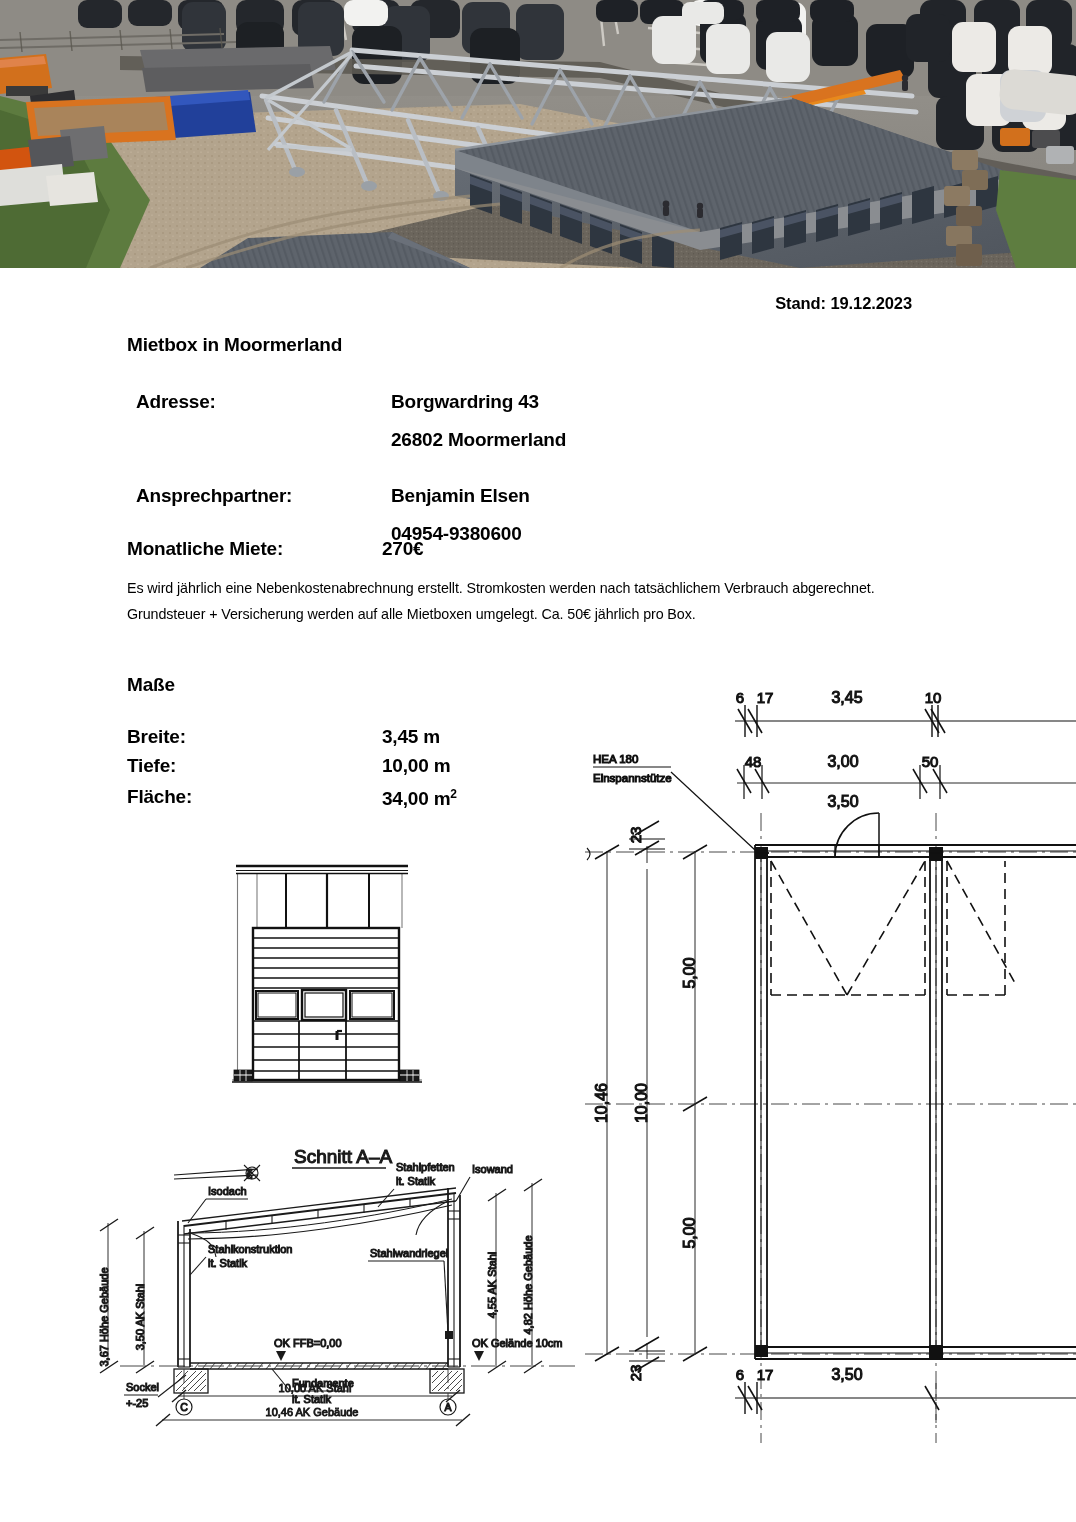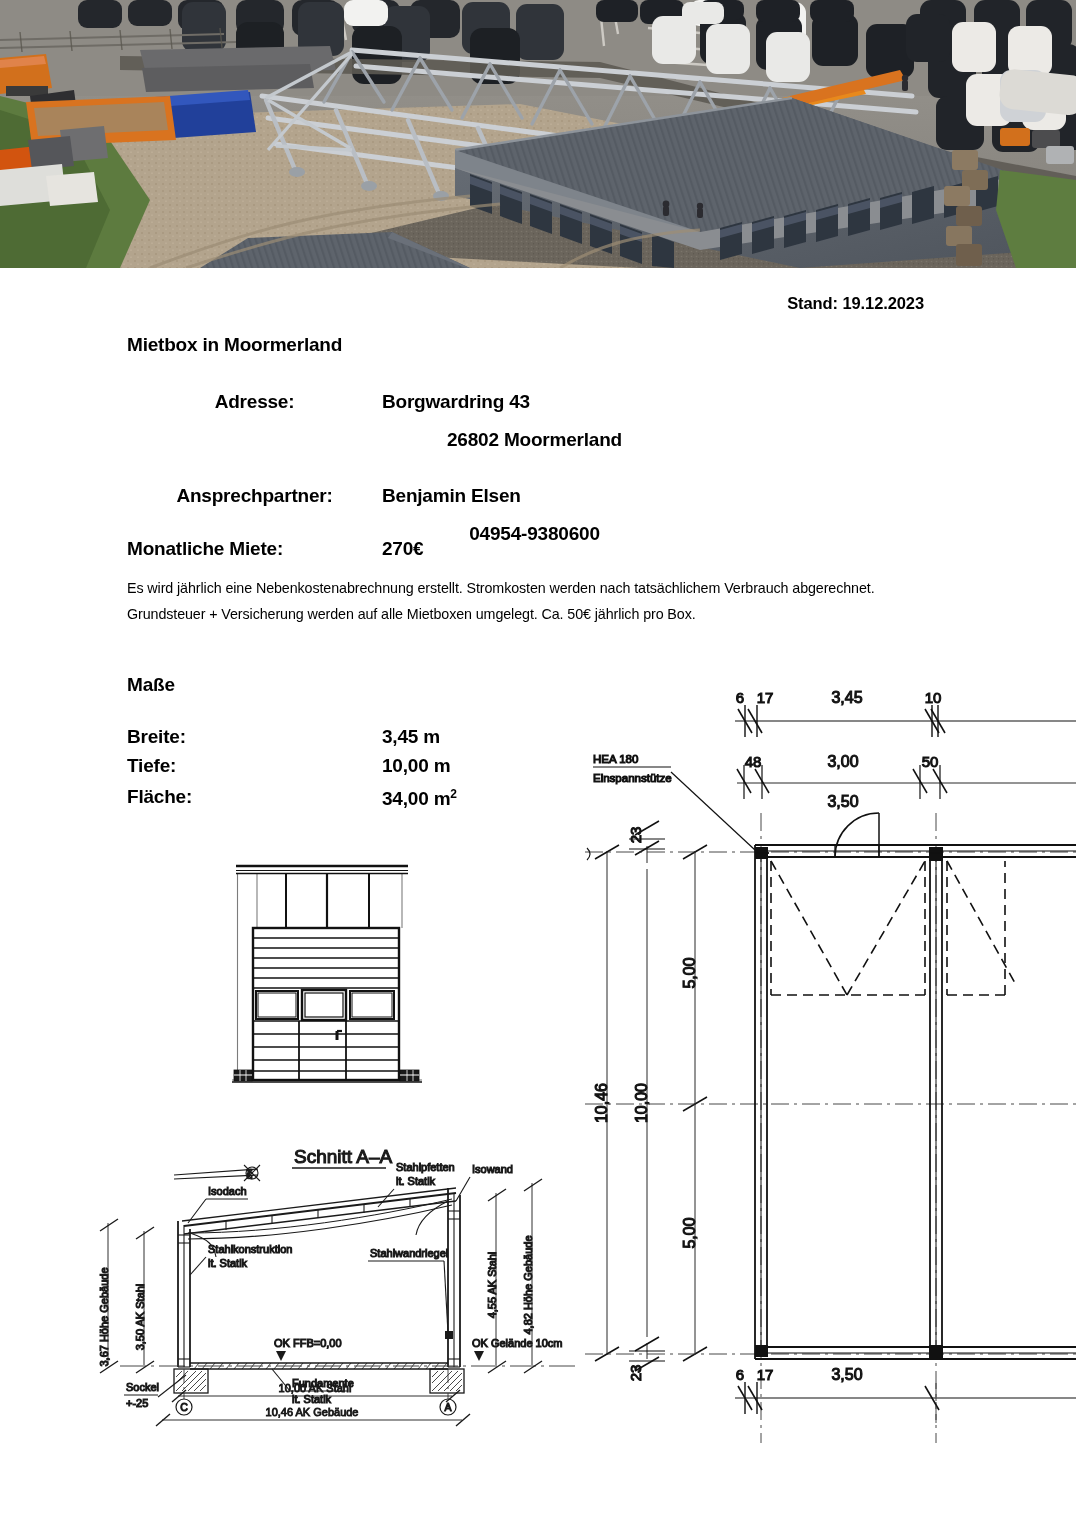--- a/index.html
+++ b/index.html
@@ -17,32 +17,31 @@
   
   .photo {
     position: absolute; left: 0; top: 0; width: 1076px; height: 268px;
     overflow: hidden;
     background: #8a8377;
   }
   .photo svg { display: block; }
 
   
   .doc-date {
-    position: absolute; right: 152px; top: 294px;
+    position: absolute; right: 164px; top: 294px;
     font-size: 16.5px; font-weight: bold; letter-spacing: -0.1px;
     white-space: nowrap;
   }
   .doc-title {
     position: absolute; left: 127px; top: 334px;
     font-size: 19px; font-weight: bold; letter-spacing: -0.2px;
   }
   .info-table {
-    position: absolute; left: 127px; top: 383px;
+    position: absolute; left: 136px; top: 383px;
     width: 560px;
-    text-align: center;
   }
   .info-row { display: flex; margin-bottom: 0px; }
   .info-label {
     width: 255px; font-size: 19px; font-weight: bold; letter-spacing: -0.2px;
     line-height: 38px;
   }
   .info-value {
     font-size: 19px; font-weight: bold; letter-spacing: -0.2px;
     line-height: 38px;
   }

